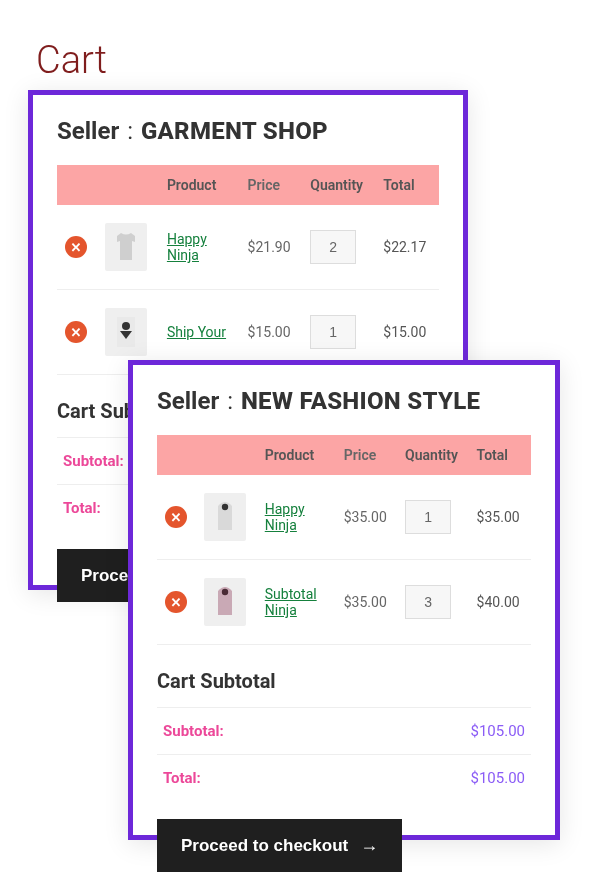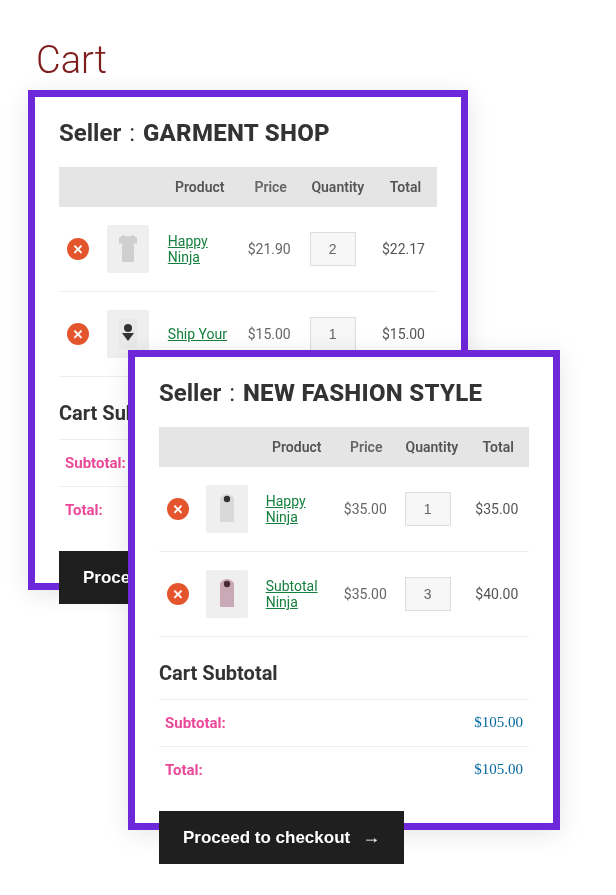--- a/index.html
+++ b/index.html
@@ -17,54 +17,53 @@
     top: 38px;
     left: 36px;
     font-size: 38px;
     font-weight: 300;
     color: #7f1d1d;
   }
   .card {
     position: absolute;
     background: #fff;
     box-shadow: 0 4px 24px rgba(0,0,0,0.10);
-    border: 7px solid #6d28d9;
+    border: 5px solid #6d28d9;
     padding: 22px 24px;
   }
   .card1 {
     top: 90px;
     left: 28px;
     width: 440px;
     height: 500px;
     z-index: 1;
   }
   .card2 {
-    top: 350px;
+    top: 360px;
     left: 128px;
     width: 432px;
     height: 480px;
     z-index: 2;
   }
   .seller-line {
     font-size: 24px;
     margin-bottom: 20px;
   }
   .seller-label { font-weight: 700; display: inline; }
   .colon { font-weight: 400; display: inline; padding: 0 2px;}
   .seller-name { font-weight: 800; letter-spacing: 0.3px; display: inline; }
   .table {
     width: 100%;
     font-size: 14px;
     border-collapse: collapse;
   }
   .thead {
-    background: #e5e5e5;
+    background: #fca5a5;
     color: #555;
     font-weight: 600;
-    text-align: center;
   }
   .thead td { padding: 12px 8px; }
   .row td { padding: 18px 8px; vertical-align: middle; }
   .row { border-bottom: 1px solid #eee; }
   .remove-cell { width: 30px; }
   .remove-btn {
     width: 22px; height: 22px; border-radius: 50%;
     background: #e4552d; color: #fff; font-weight: 700;
     display: flex; align-items: center; justify-content: center;
     font-size: 13px; cursor: pointer; user-select: none;
@@ -83,21 +82,21 @@
   }
   .subtotal-title {
     font-size: 20px; font-weight: 700; margin-top: 24px; margin-bottom: 14px;
   }
   .sub-row {
     display: flex; justify-content: space-between;
     padding: 14px 6px; font-size: 15px; color: #333;
     border-top: 1px solid #eee;
   }
   .sub-row .lab { font-weight: 700; color: #ec4899;}
-  .sub-row .val { color: #0369a1; font-family: Liberation Serif, serif; }
+  .sub-row .val { color: #8b5cf6; }
   .checkout-btn {
     margin-top: 18px;
     background: #1f1f1f; color: #fff;
     padding: 16px 24px; font-size: 17px; font-weight: 700;
     display: inline-flex; align-items: center; gap: 12px;
     cursor: pointer; border: none;
   }
   .arrow { font-size: 18px; font-weight: 700; }
   
   svg { display: block; }

